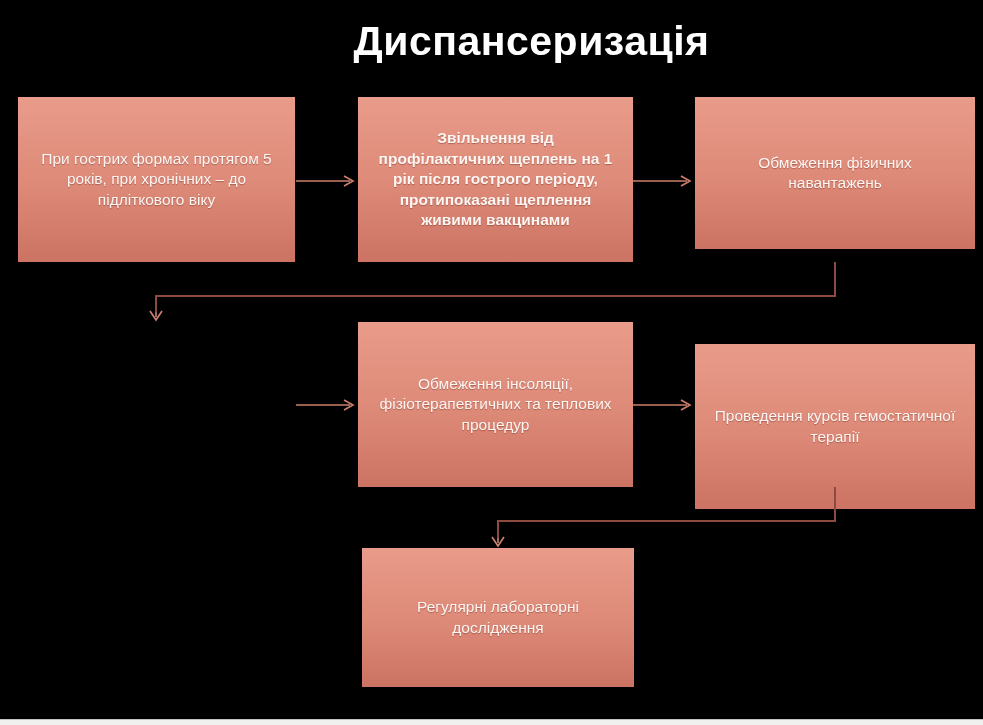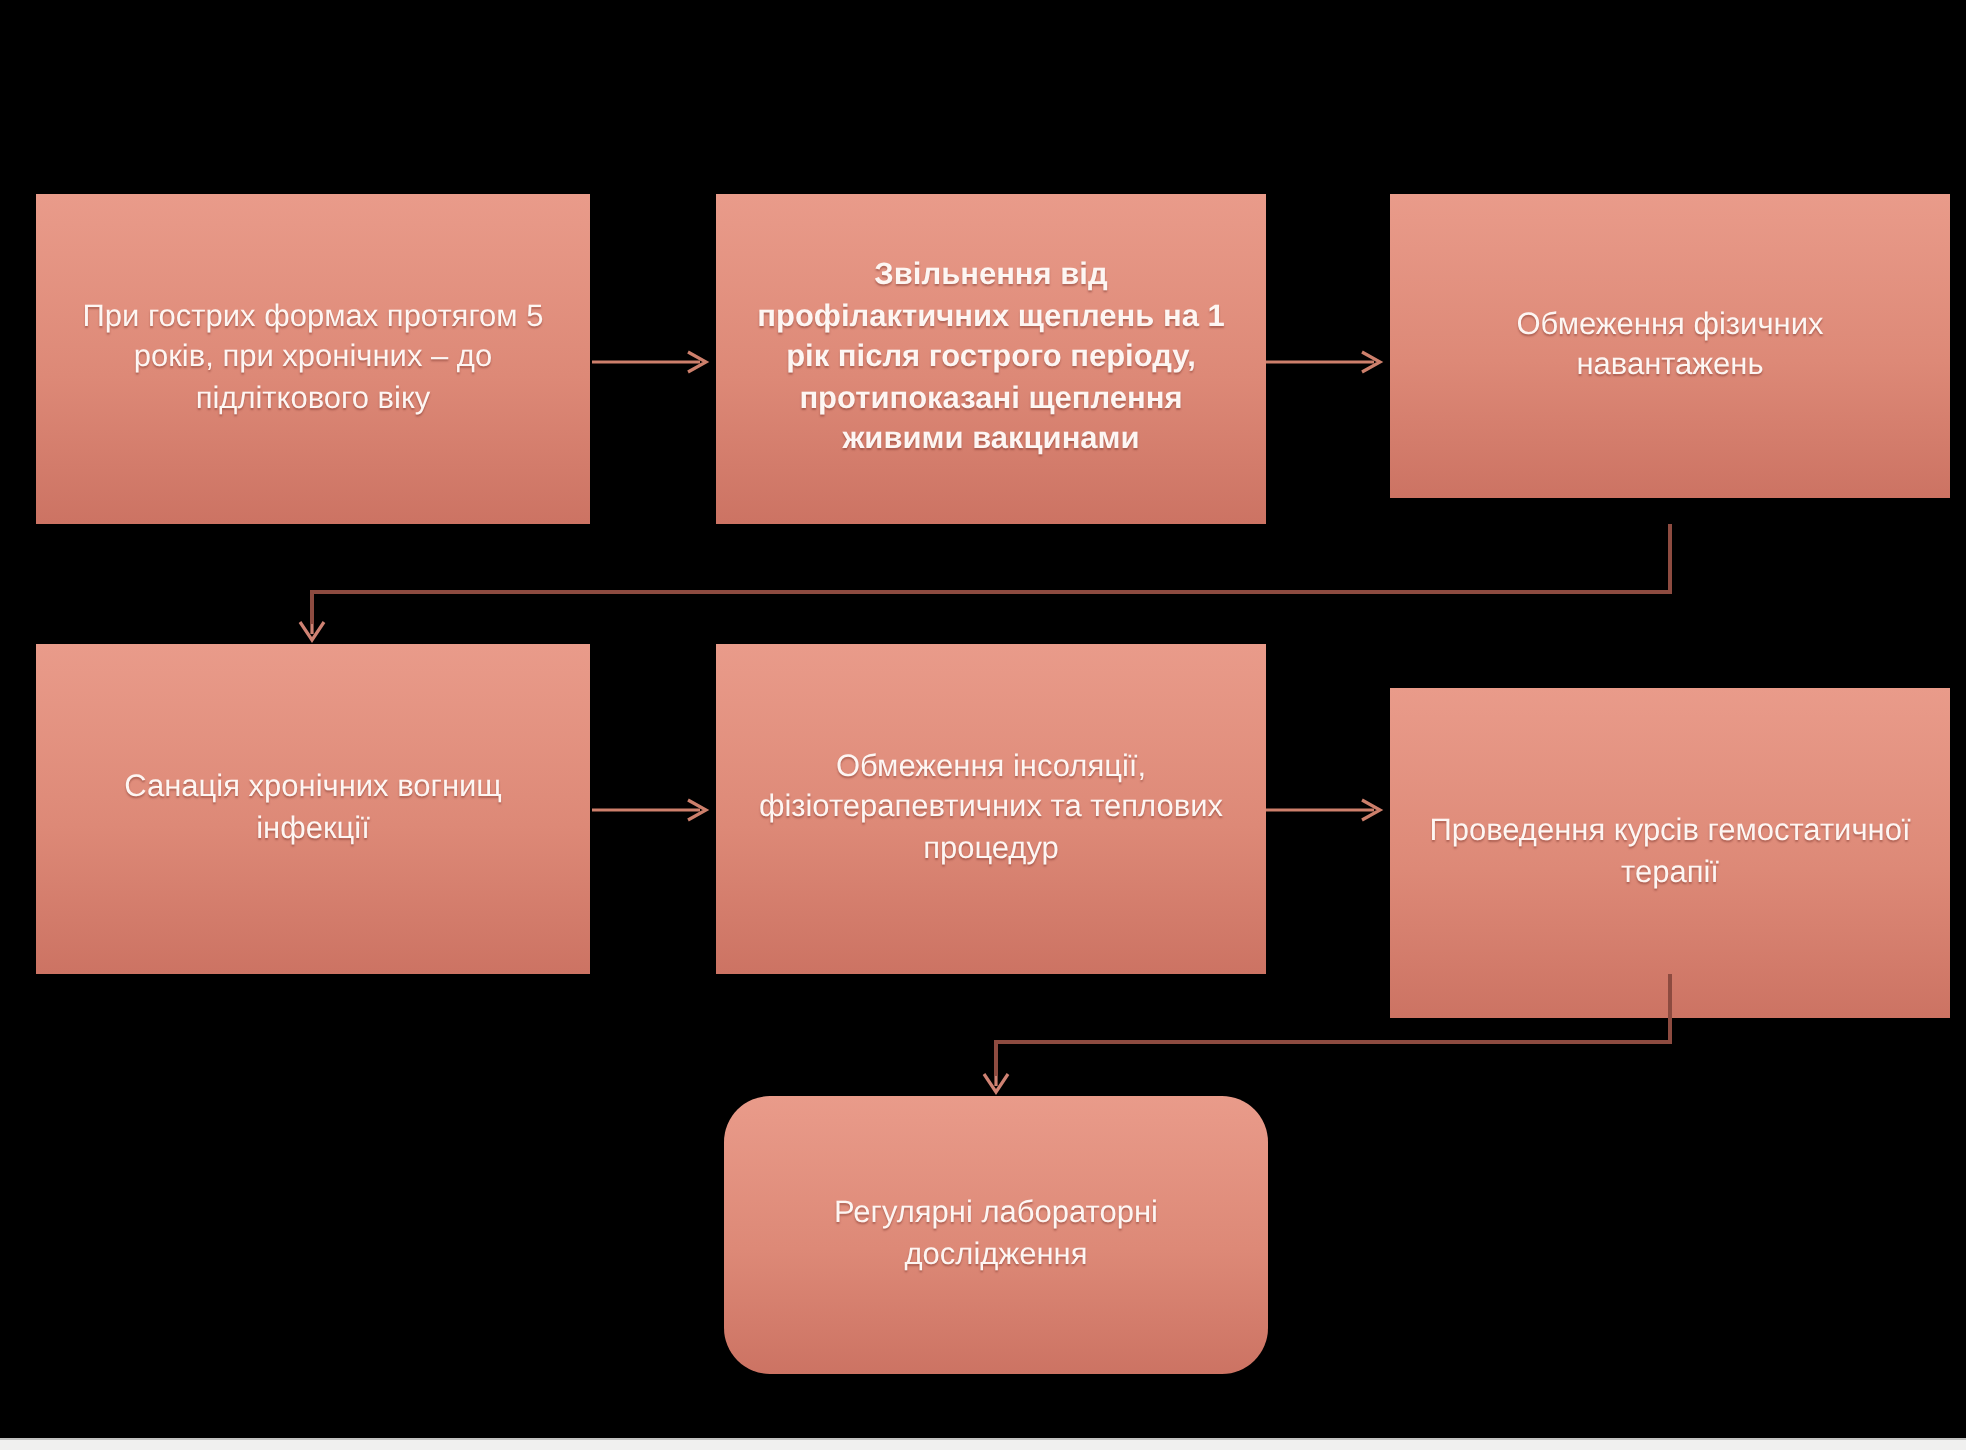--- a/index.html
+++ b/index.html
@@ -40,21 +40,21 @@
     font-size: 15.5px;
     line-height: 1.32;
     text-shadow: 0 1px 1px rgba(110, 45, 35, 0.45);
   }
   .box-1 { left: 18px;  top: 97px;  width: 277px; height: 165px; }
   .box-2 { left: 358px; top: 97px;  width: 275px; height: 165px; font-weight: bold; }
   .box-3 { left: 695px; top: 97px;  width: 280px; height: 152px; }
   .box-4 { left: 18px;  top: 322px; width: 277px; height: 165px; }
   .box-5 { left: 358px; top: 322px; width: 275px; height: 165px; text-align: center; }
   .box-6 { left: 695px; top: 322px; width: 280px; height: 165px; margin-top: 22px; }
-  .box-7 { left: 362px; top: 548px; width: 272px; height: 139px; border-radius: 23px; }
+  .box-7 { left: 362px; top: 548px; width: 272px; height: 139px; }
   .connector-layer {
     position: absolute;
     left: 0; top: 0;
     width: 983px;
     height: 725px;
     pointer-events: none;
   }
   .bottom-edge {
     position: absolute;
     left: 0;
@@ -64,32 +64,30 @@
     background: #f0f0ef;
     border-top: 1px solid #c2c2c0;
     box-sizing: border-box;
   }
 </style>
 </head>
 <body>
 
 <div class="slide">
 
+  <h1 class="slide-title">Диспансеризація</h1>
 
   <div class="flow-box box-1">
     <span>При гострих формах протягом 5 років, при хронічних – до підліткового віку</span>
   </div>
   <div class="flow-box box-2">
     <span>Звільнення від профілактичних щеплень на 1 рік після гострого періоду, протипоказані щеплення живими вакцинами</span>
   </div>
   <div class="flow-box box-3">
     <span>Обмеження фізичних навантажень</span>
-  </div>
-  <div class="flow-box box-4">
-    <span>Санація хронічних вогнищ інфекції</span>
   </div>
   <div class="flow-box box-5">
     <span>Обмеження інсоляції, фізіотерапевтичних та теплових процедур</span>
   </div>
   <div class="flow-box box-6">
     <span>Проведення курсів гемостатичної терапії</span>
   </div>
   <div class="flow-box box-7">
     <span>Регулярні лабораторні дослідження</span>
   </div>

